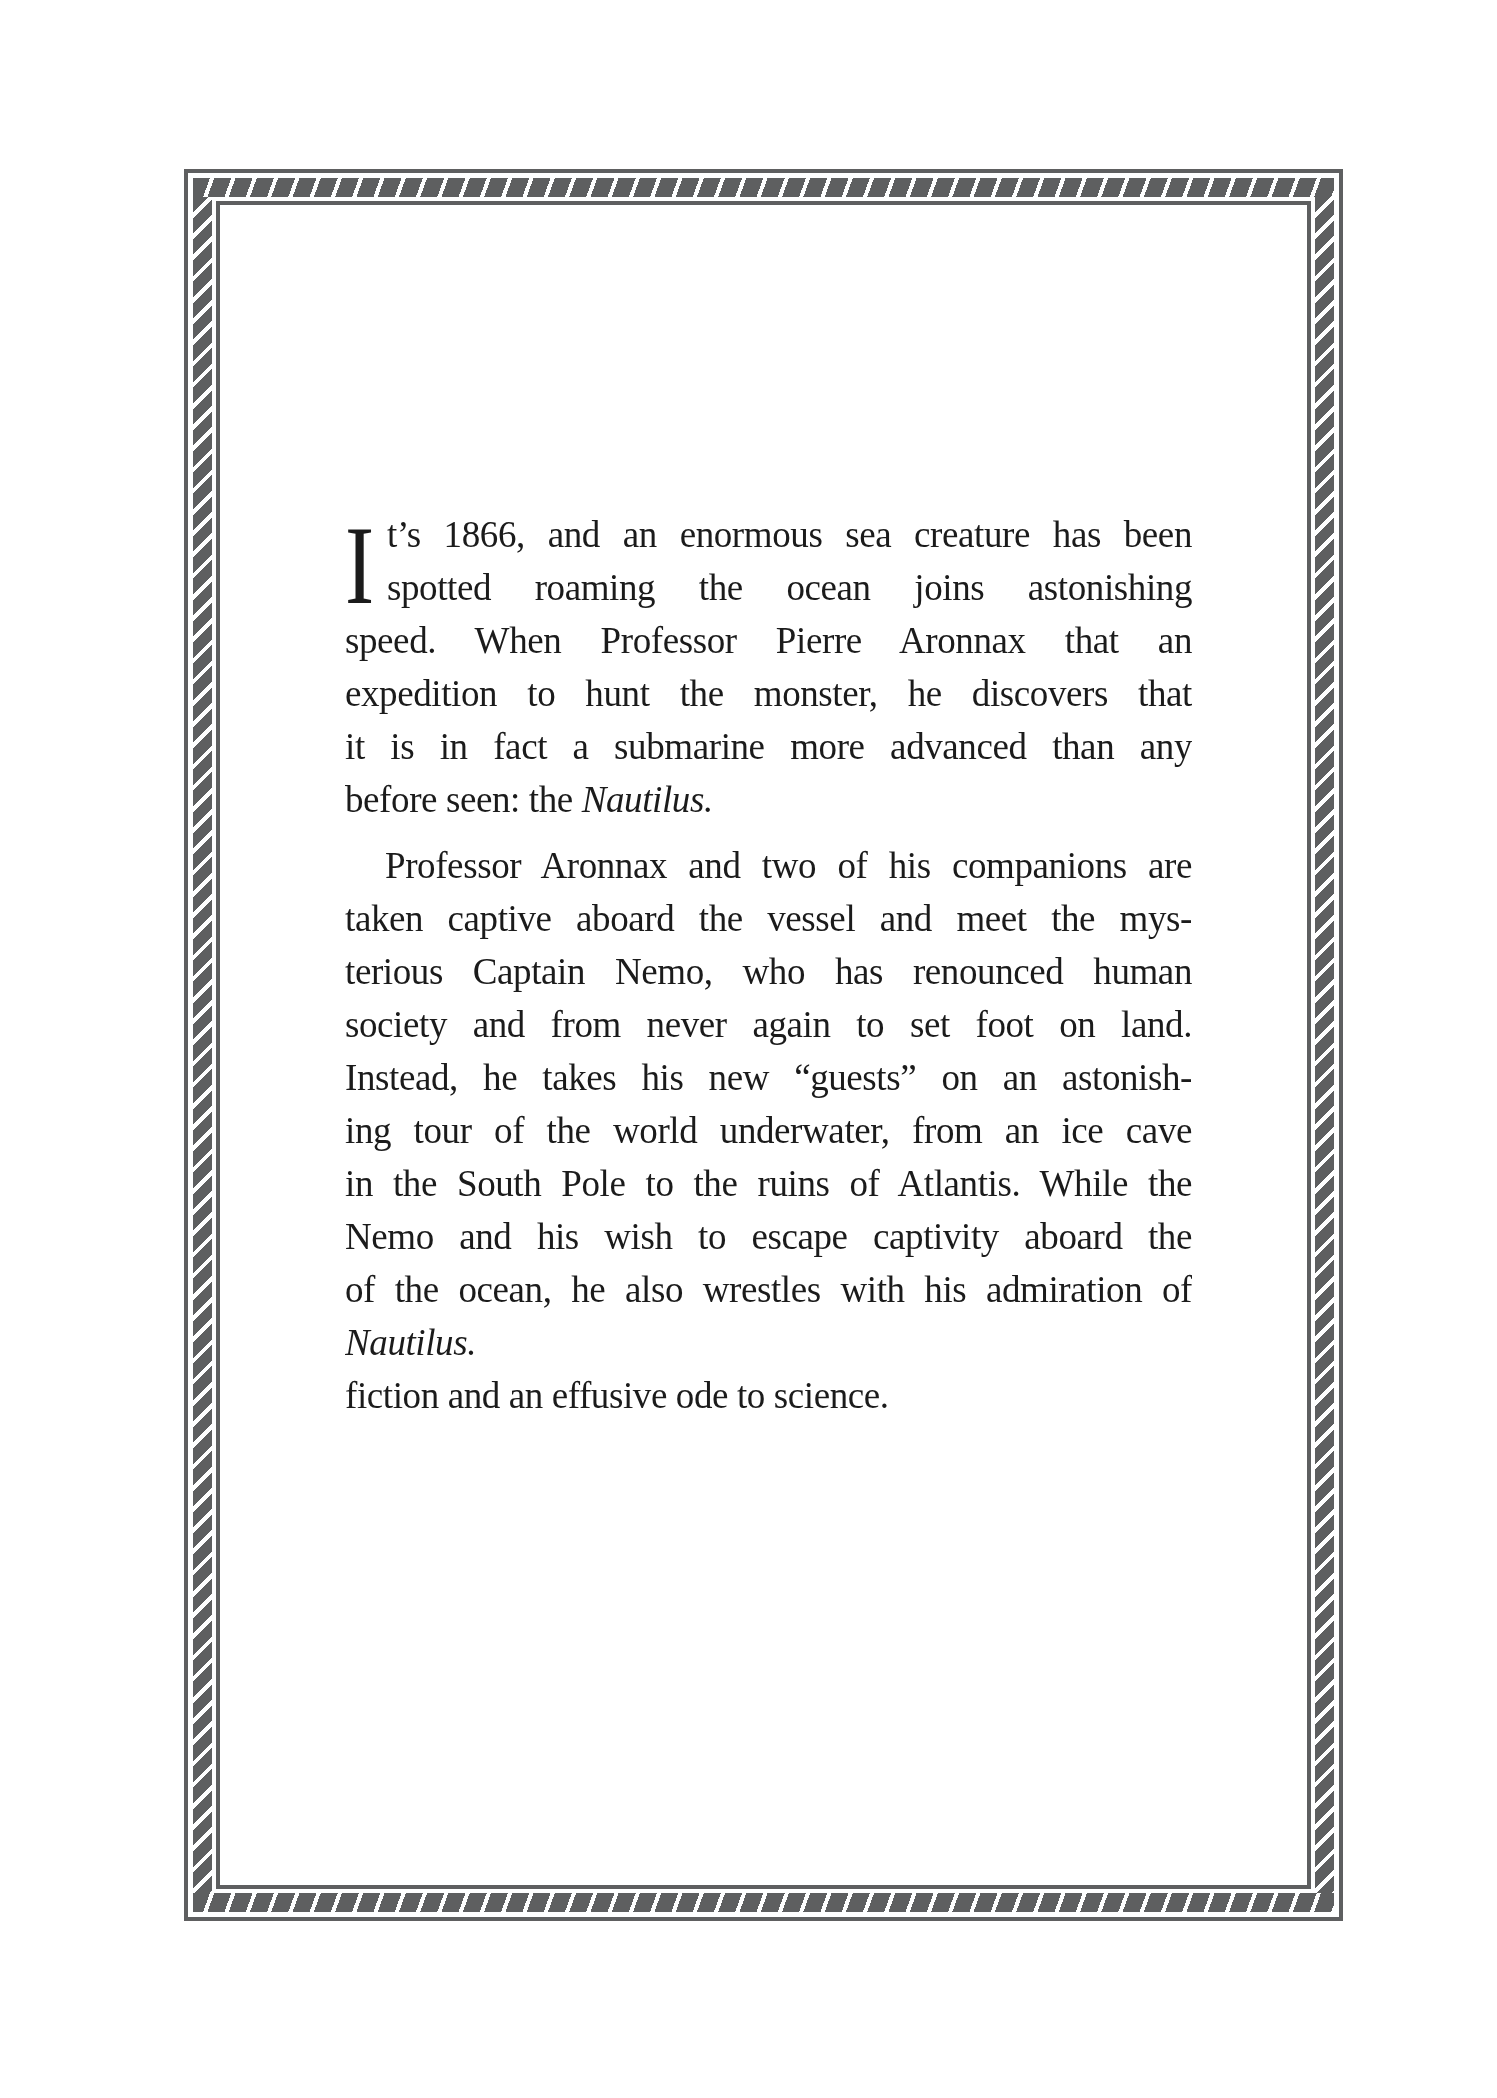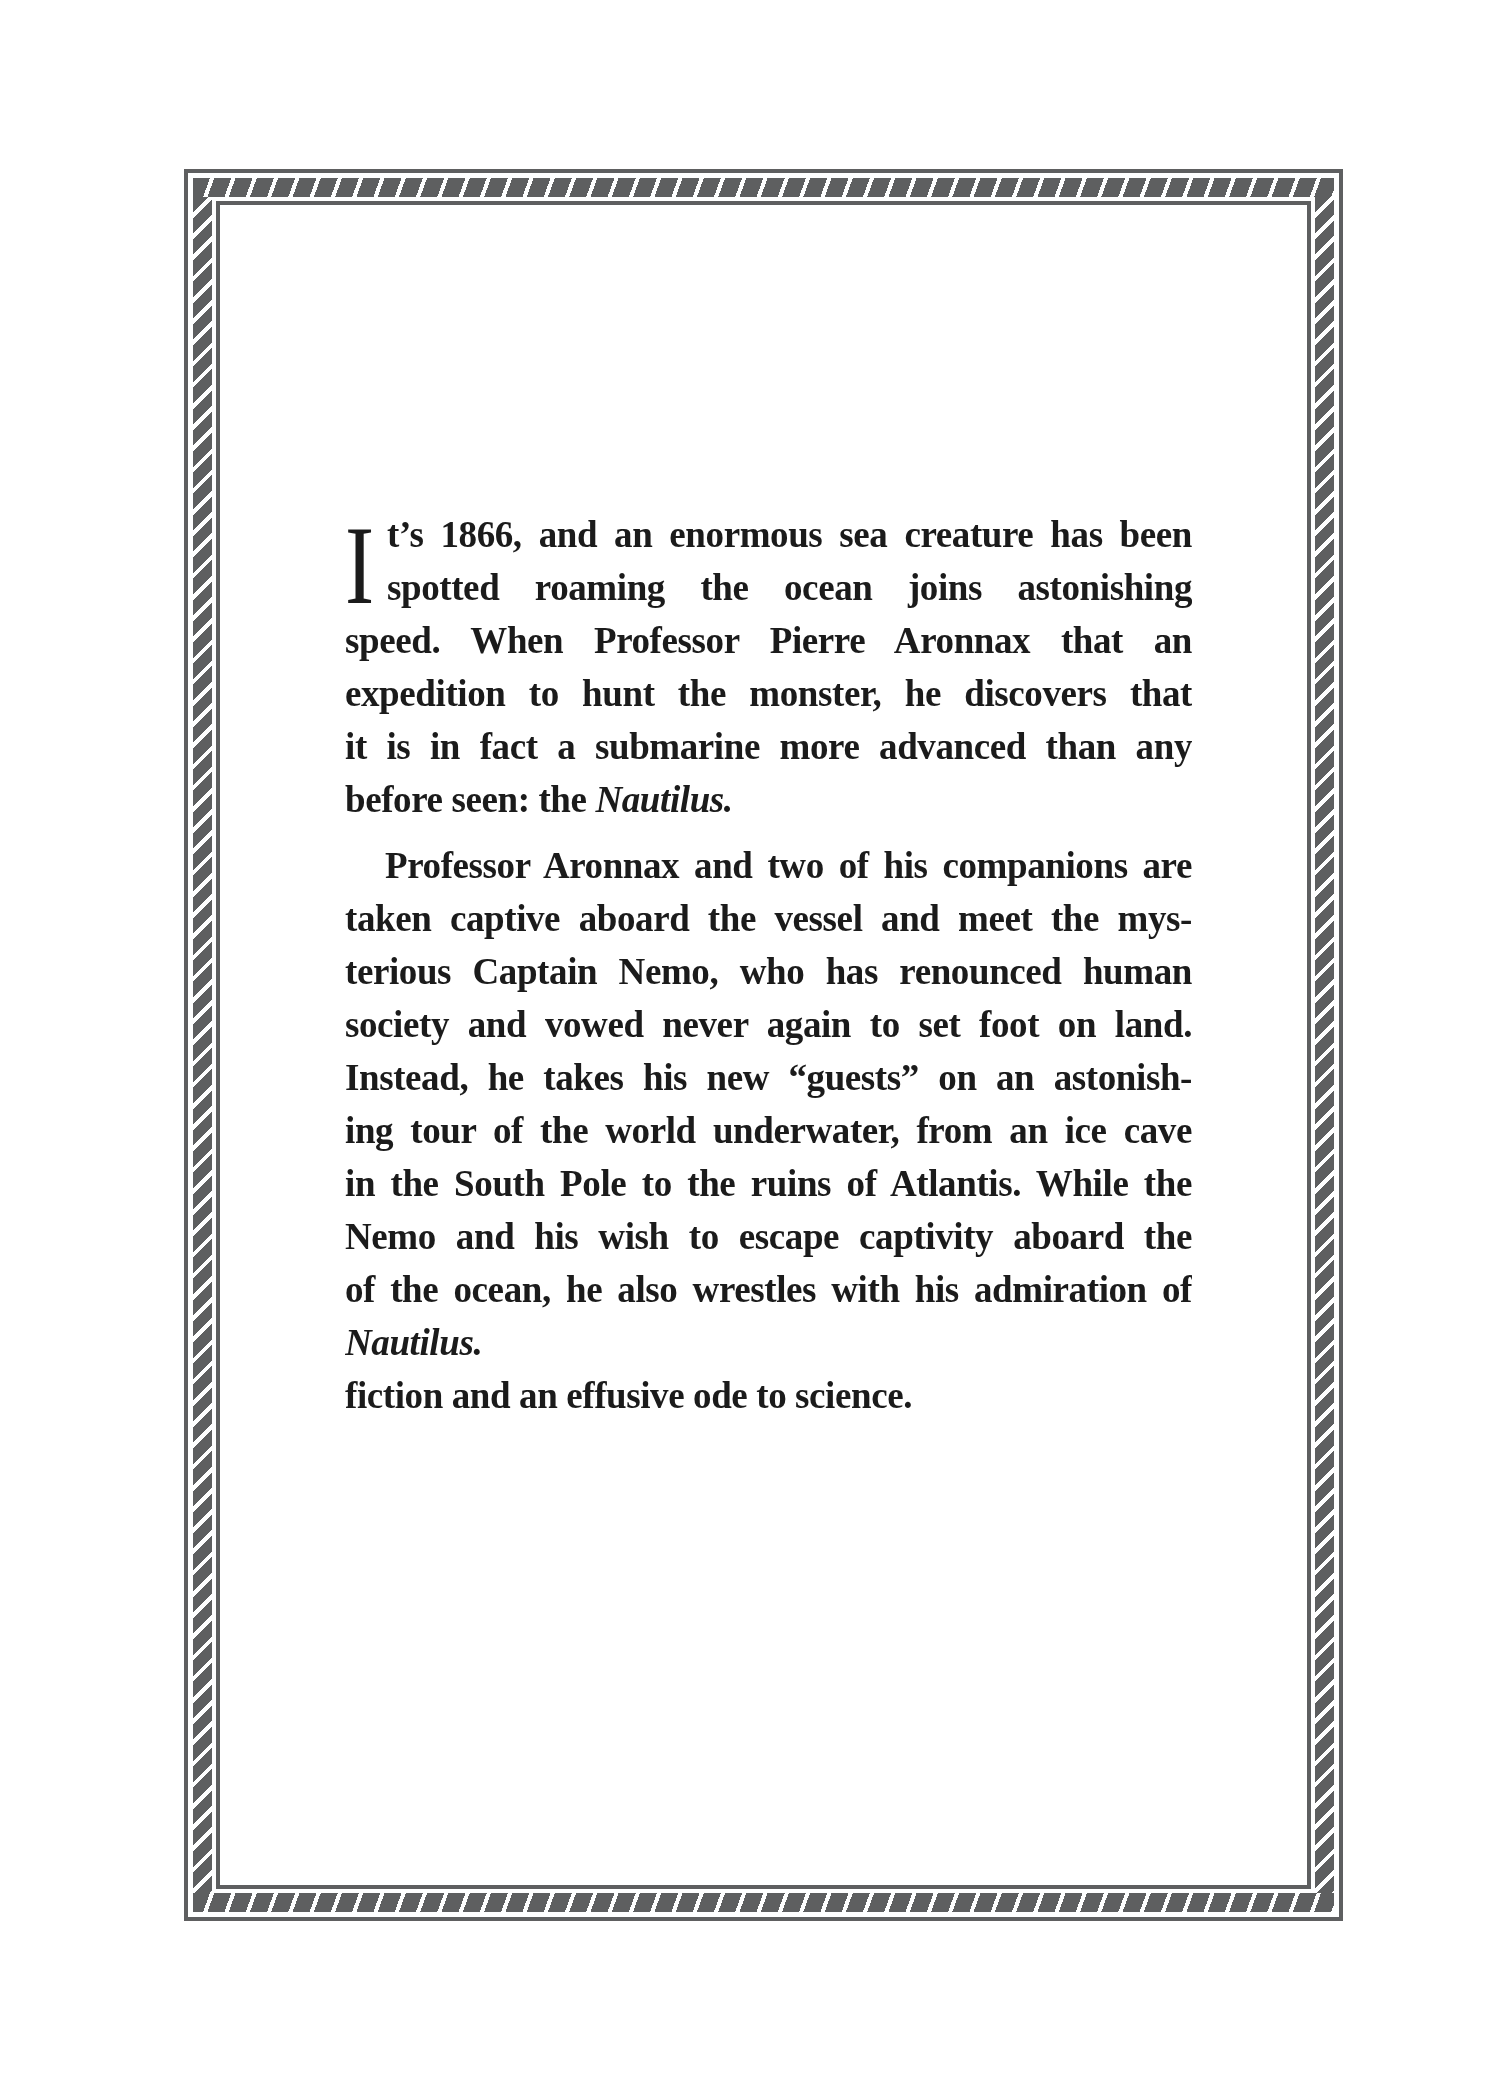--- a/index.html
+++ b/index.html
@@ -39,21 +39,21 @@
     background:var(--page-bg);
   }
   
   .text{
     position:absolute;left:125px;top:303px;width:847px;
     font-size:37px;line-height:53px;letter-spacing:-0.4px;
     color:var(--text-color);
   }
   .ln{
     height:53px;overflow:hidden;
-    text-align:justify;text-align-last:justify;font-weight:bold;
+    text-align:justify;text-align-last:justify;
   }
   .ln.end{text-align-last:left;}
   .ln.pad{padding-left:42px;}
   .ln.ind{padding-left:40px;margin-top:13px;}
   .ln .it{font-style:italic;}
   .dropcap{
     position:absolute;left:0;top:1px;
     font-size:112px;line-height:112px;
     transform:scaleX(0.78);transform-origin:0 0;
     color:var(--text-color);
@@ -73,21 +73,21 @@
         <span class="dropcap">I</span>
       <div class="ln pad"><span>t’s 1866, and an enormous sea creature has been</span></div>
           <div class="ln pad"><span>spotted roaming the ocean joins astonishing</span></div>
           <div class="ln"><span>speed. When Professor Pierre Aronnax that an</span></div>
           <div class="ln"><span>expedition to hunt the monster, he discovers that</span></div>
           <div class="ln"><span>it is in fact a submarine more advanced than any</span></div>
           <div class="ln end"><span>before seen: the </span><span class="it">Nautilus.</span></div>
           <div class="ln ind"><span>Professor Aronnax and two of his companions are</span></div>
           <div class="ln"><span>taken captive aboard the vessel and meet the mys-</span></div>
           <div class="ln"><span>terious Captain Nemo, who has renounced human</span></div>
-          <div class="ln"><span>society and vowed never again to set foot on land.</span></div>
+          <div class="ln"><span>society and from never again to set foot on land.</span></div>
           <div class="ln"><span>Instead, he takes his new “guests” on an astonish-</span></div>
           <div class="ln"><span>ing tour of the world underwater, from an ice cave</span></div>
           <div class="ln"><span>in the South Pole to the ruins of Atlantis. While the</span></div>
           <div class="ln"><span>Nemo and his wish to escape captivity aboard the</span></div>
           <div class="ln"><span>of the ocean, he also wrestles with his admiration of</span></div>
           <div class="ln end"><span class="it">Nautilus.</span></div>
           <div class="ln end"><span>fiction and an effusive ode to science.</span></div>
         </div>
     </div>
   </div>

